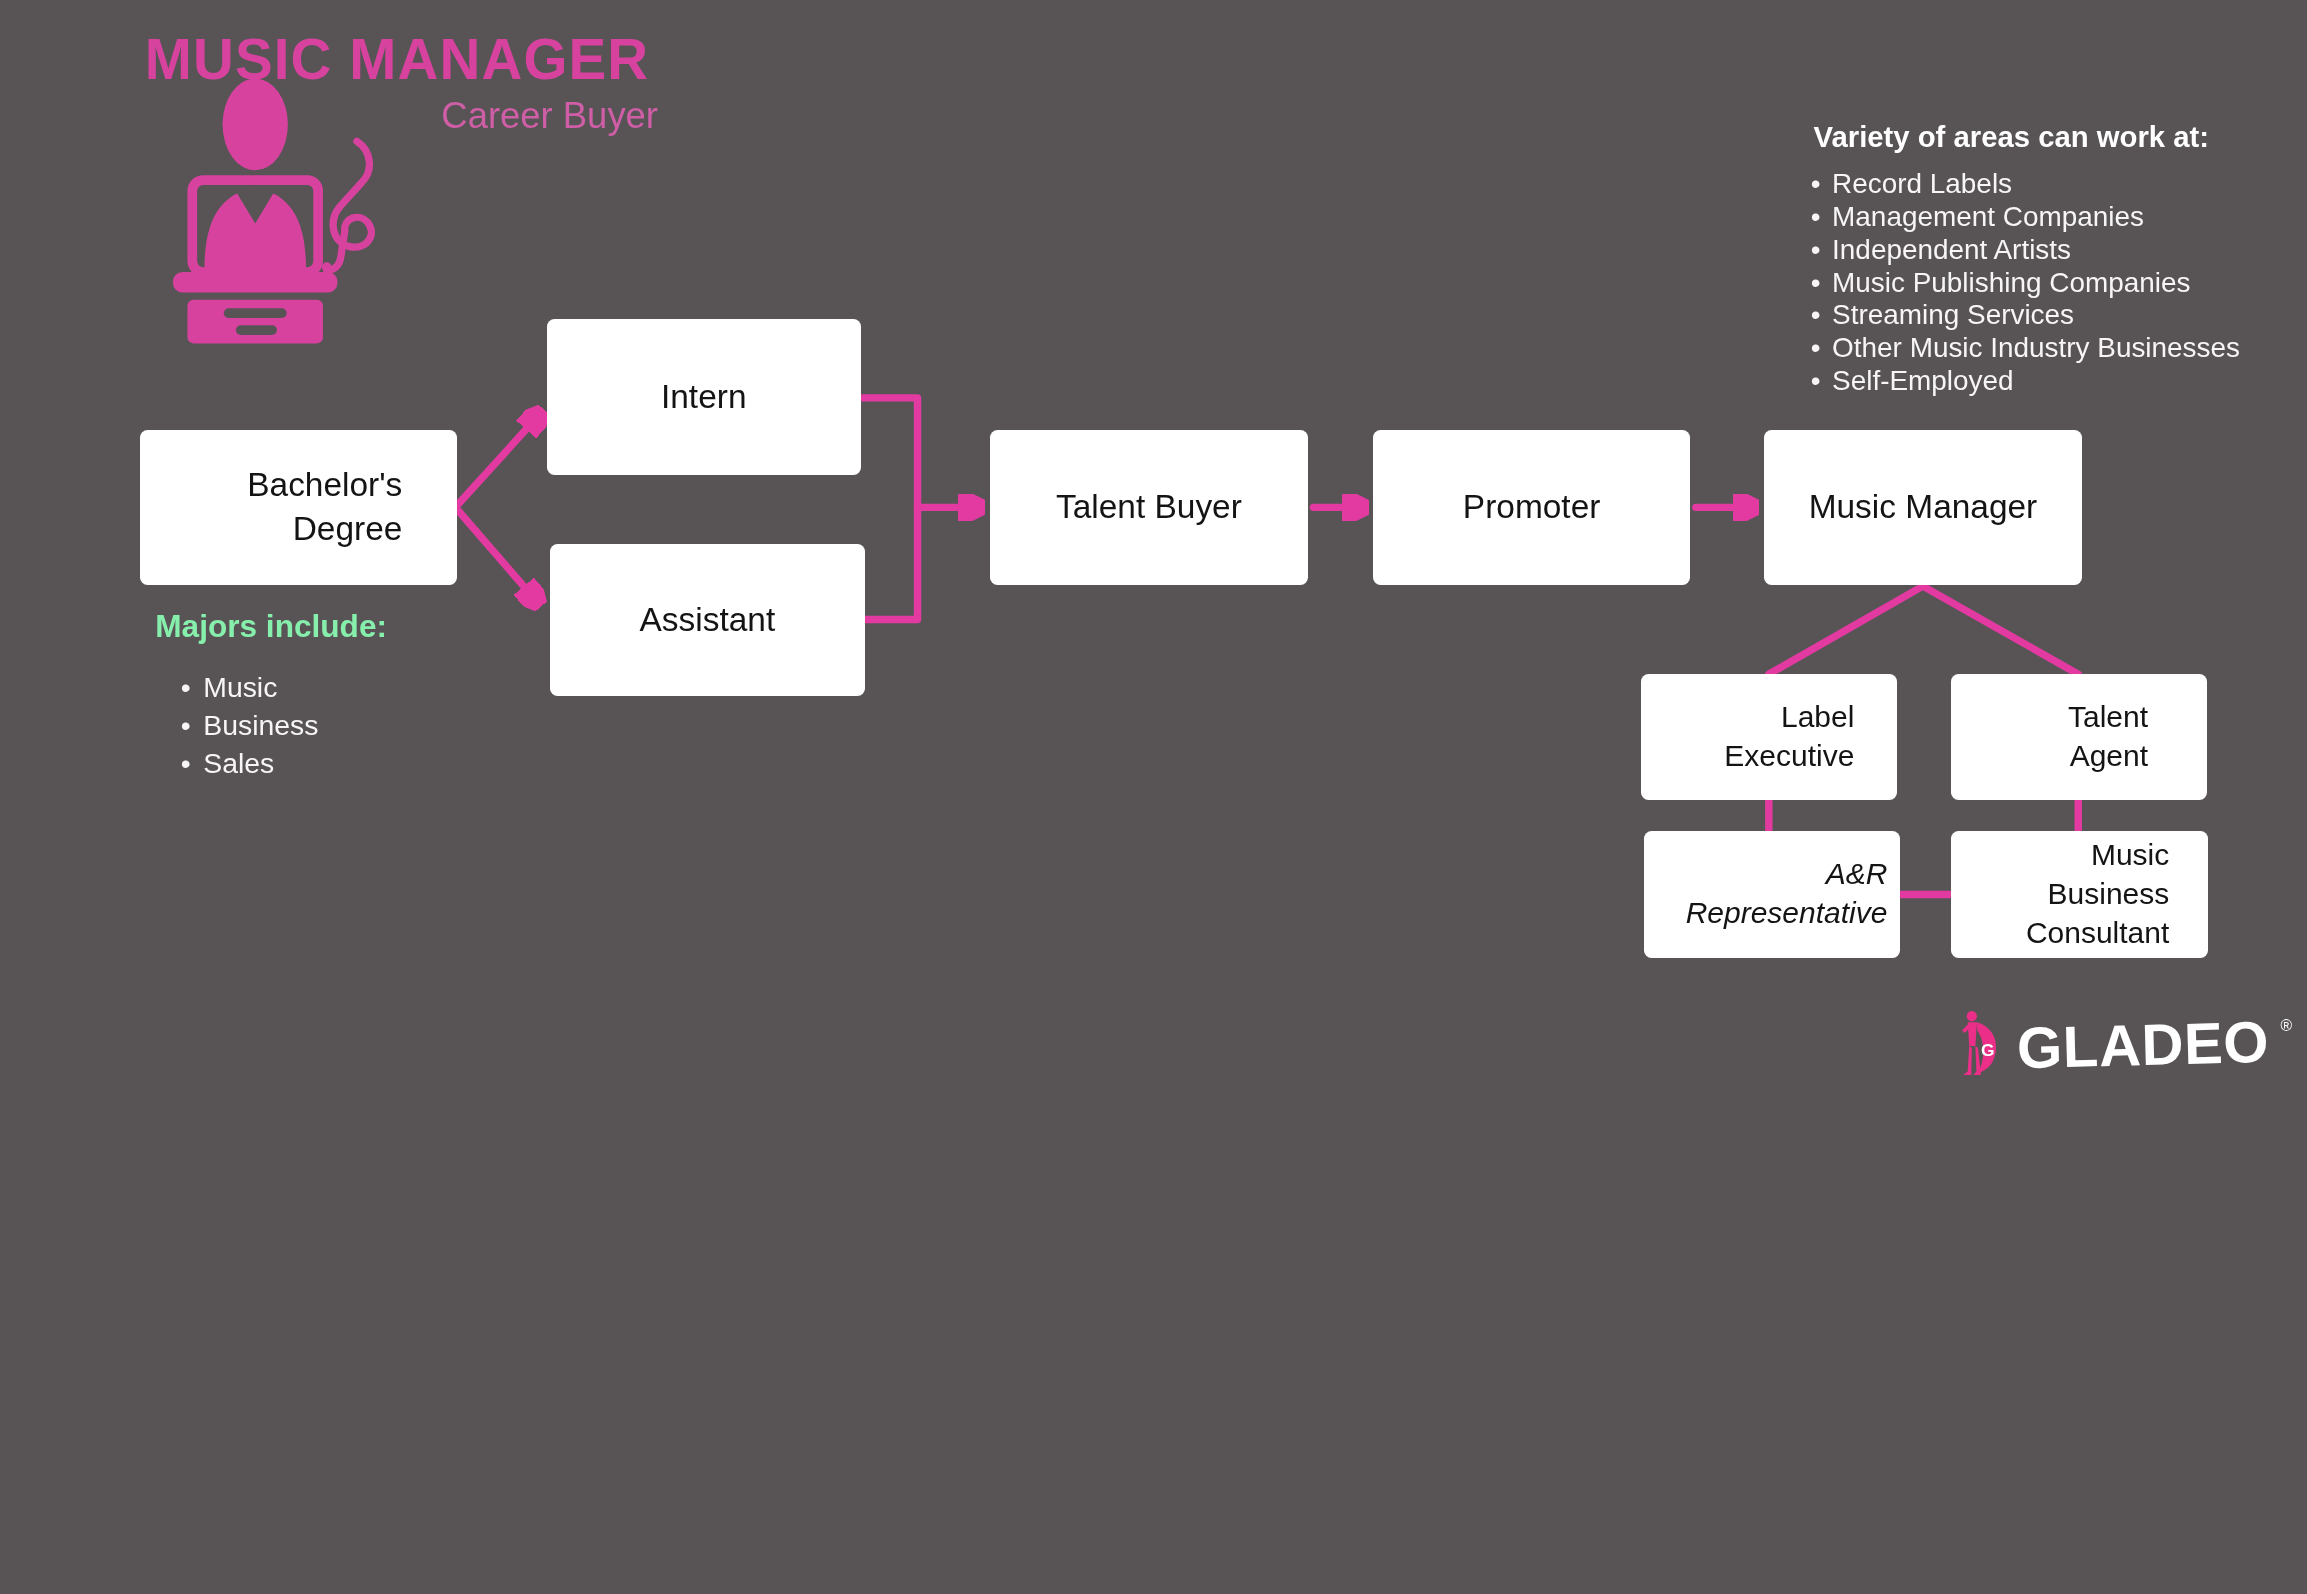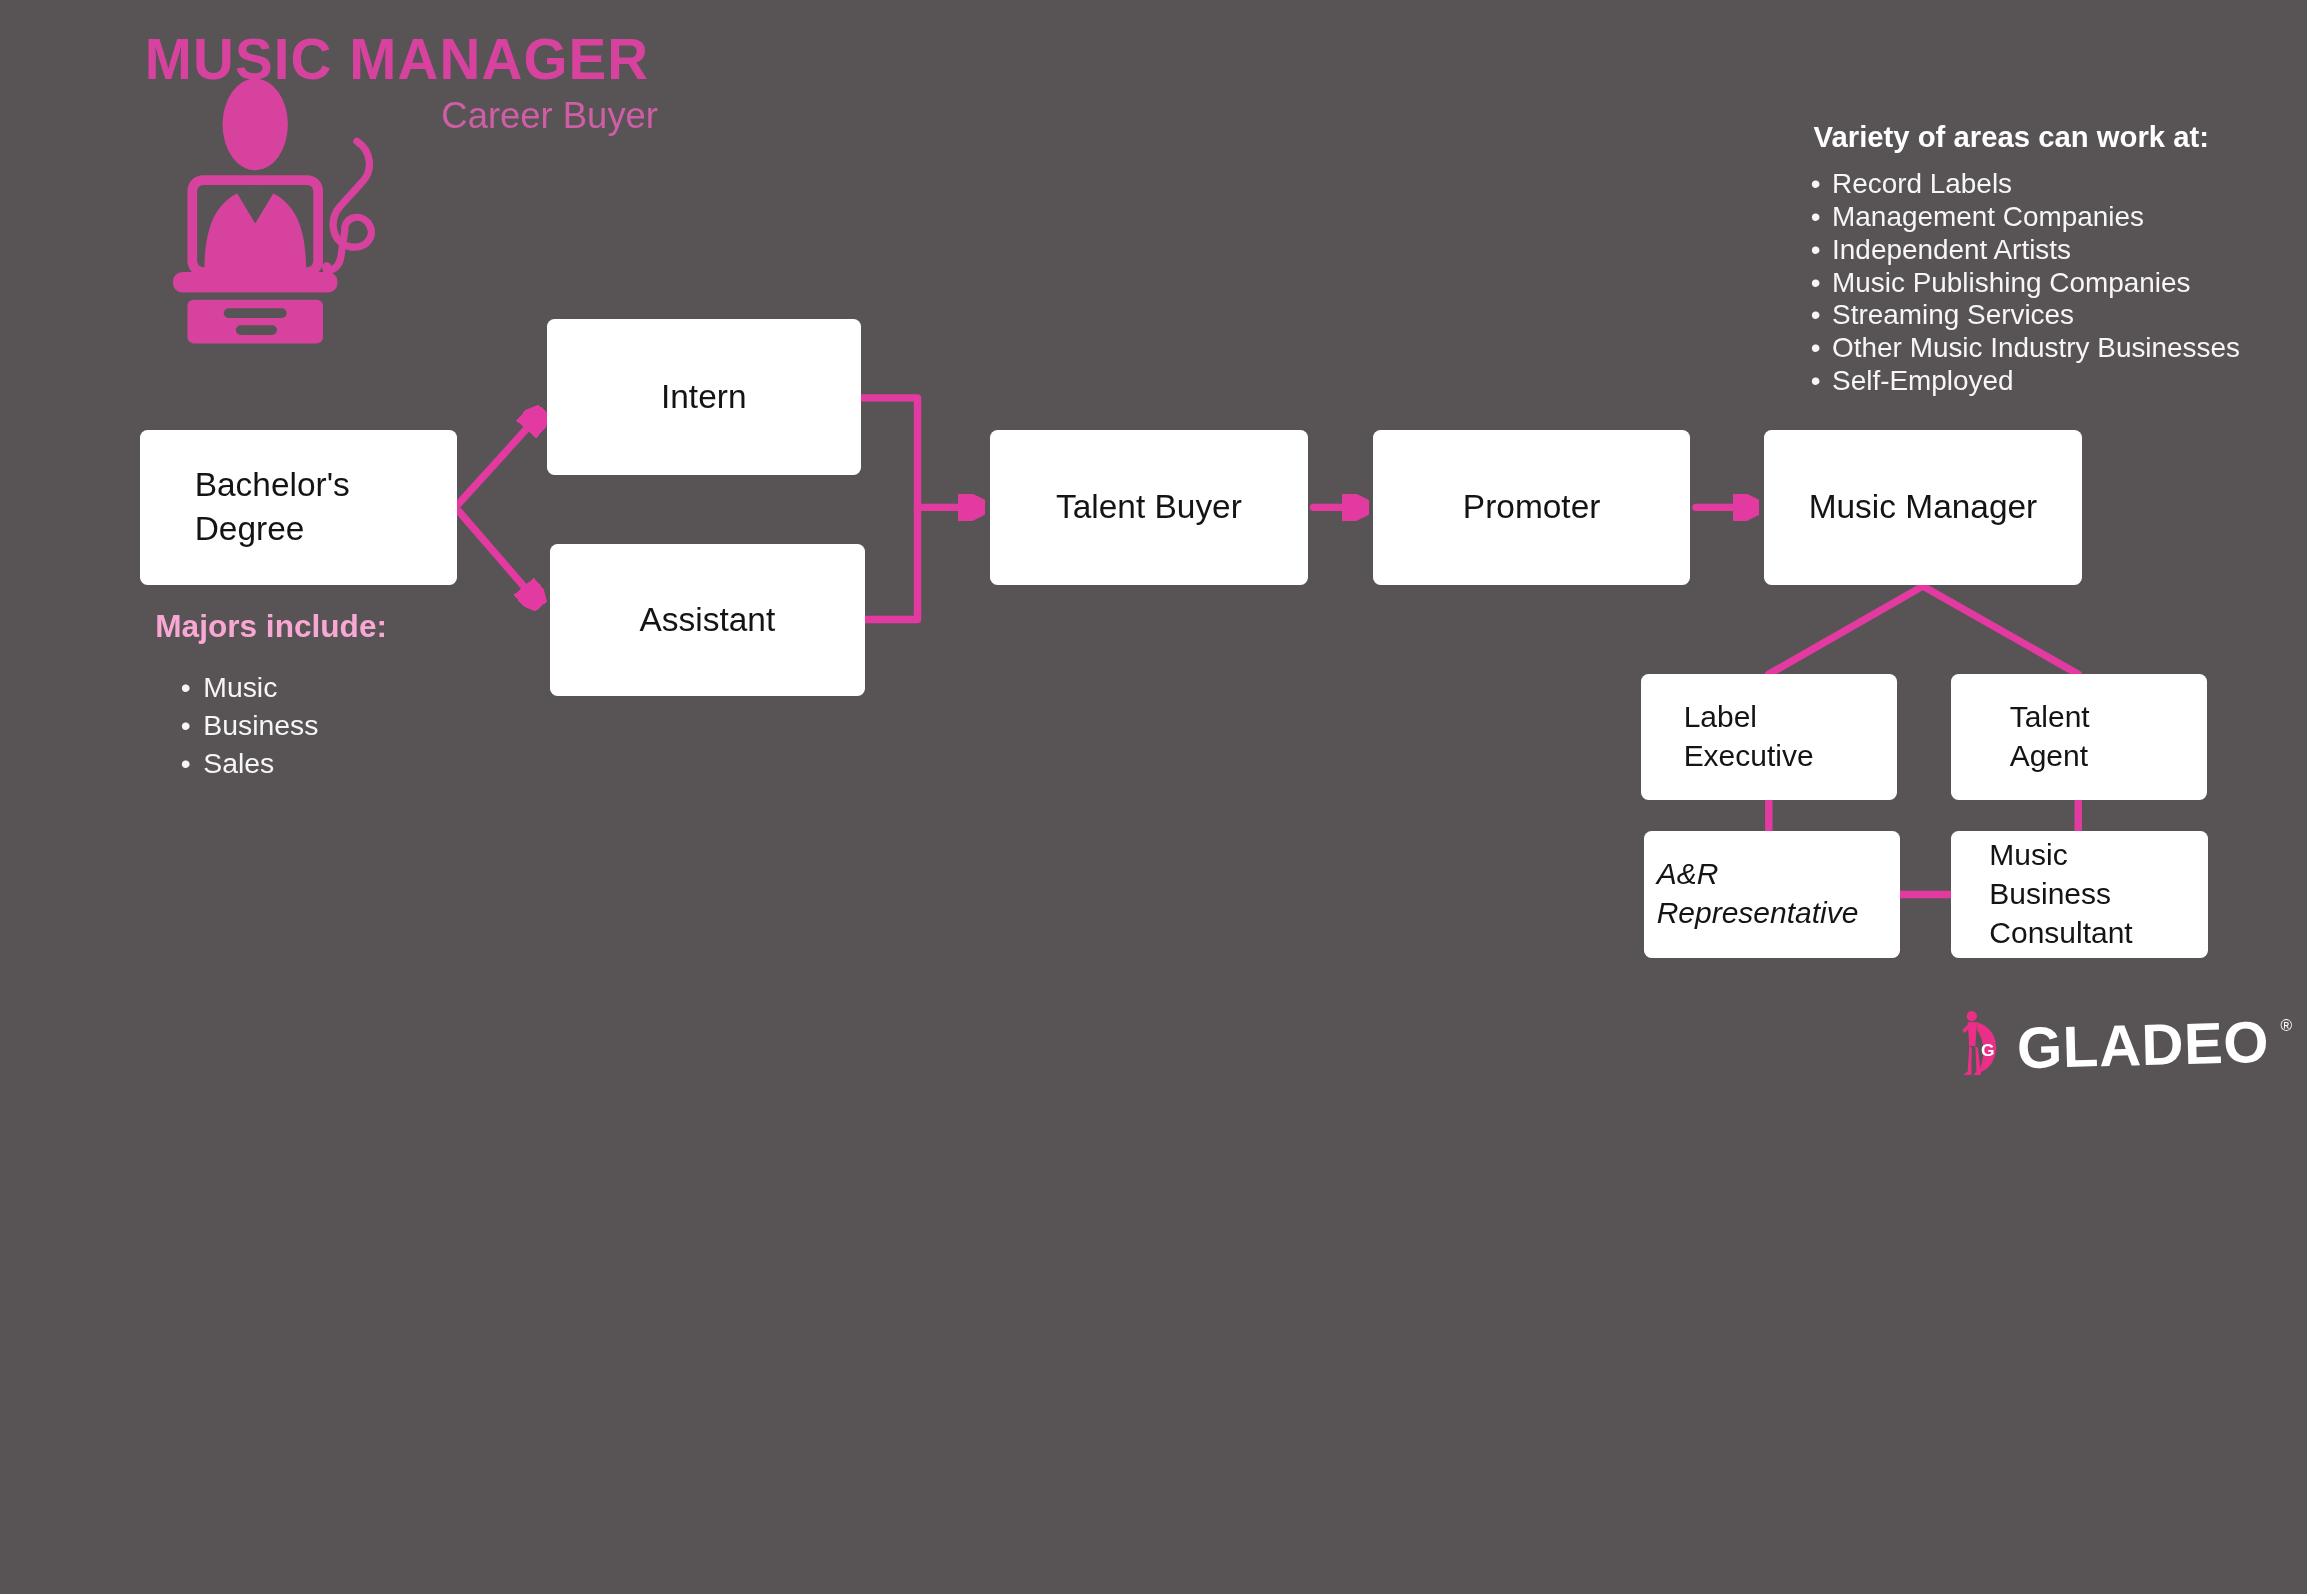--- a/index.html
+++ b/index.html
@@ -17,27 +17,27 @@
     font-size:1.58vw;font-weight:normal;color:#cf5ea6;
   }
   .person-icon-svg{position:absolute;left:6.7%;top:6.6%;width:11.4%;height:auto;}
   
   .areas{position:absolute;left:77.55%;top:10.4%;width:21.6%;color:#f7f5f6;}
   .areas h2{margin:0 0 0.62vw 0.12vw;font-size:1.27vw;font-weight:bold;color:#ffffff;}
   .areas ul{list-style:none;margin:0;padding:0;font-size:1.21vw;line-height:1.42vw;}
   .areas li::before{content:"\2022";margin-right:0.5vw;}
   
   .majors{position:absolute;left:6.65%;top:52.7%;color:#f7f5f6;}
-  .majors h2{margin:0 0 1.05vw 0;font-size:1.37vw;font-weight:bold;color:#f9a8d4;}
+  .majors h2{margin:0 0 1.05vw 0;font-size:1.37vw;font-weight:bold;color:#86efac;}
   .majors ul{list-style:none;margin:0;padding:0 0 0 1.1vw;font-size:1.23vw;line-height:1.64vw;}
   .majors li::before{content:"\2022";margin-right:0.55vw;}
   
   .node{
     position:absolute;background:#ffffff;border-radius:0.33vw;color:#141414;
-    display:flex;align-items:center;justify-content:center;text-align:left;
+    display:flex;align-items:center;justify-content:center;text-align:right;
   }
   .node span{display:block;}
   .node.main{font-size:1.45vw;line-height:1.32;}
   .node.sub{font-size:1.3vw;line-height:1.3;}
   .w-bach span{max-width:9vw;}
   .w-le  span{max-width:7.4vw;}
   .w-ta  span{max-width:6vw;}
   .w-ar  span{max-width:10vw;}
   .w-mbc span{max-width:7.8vw;}
   

